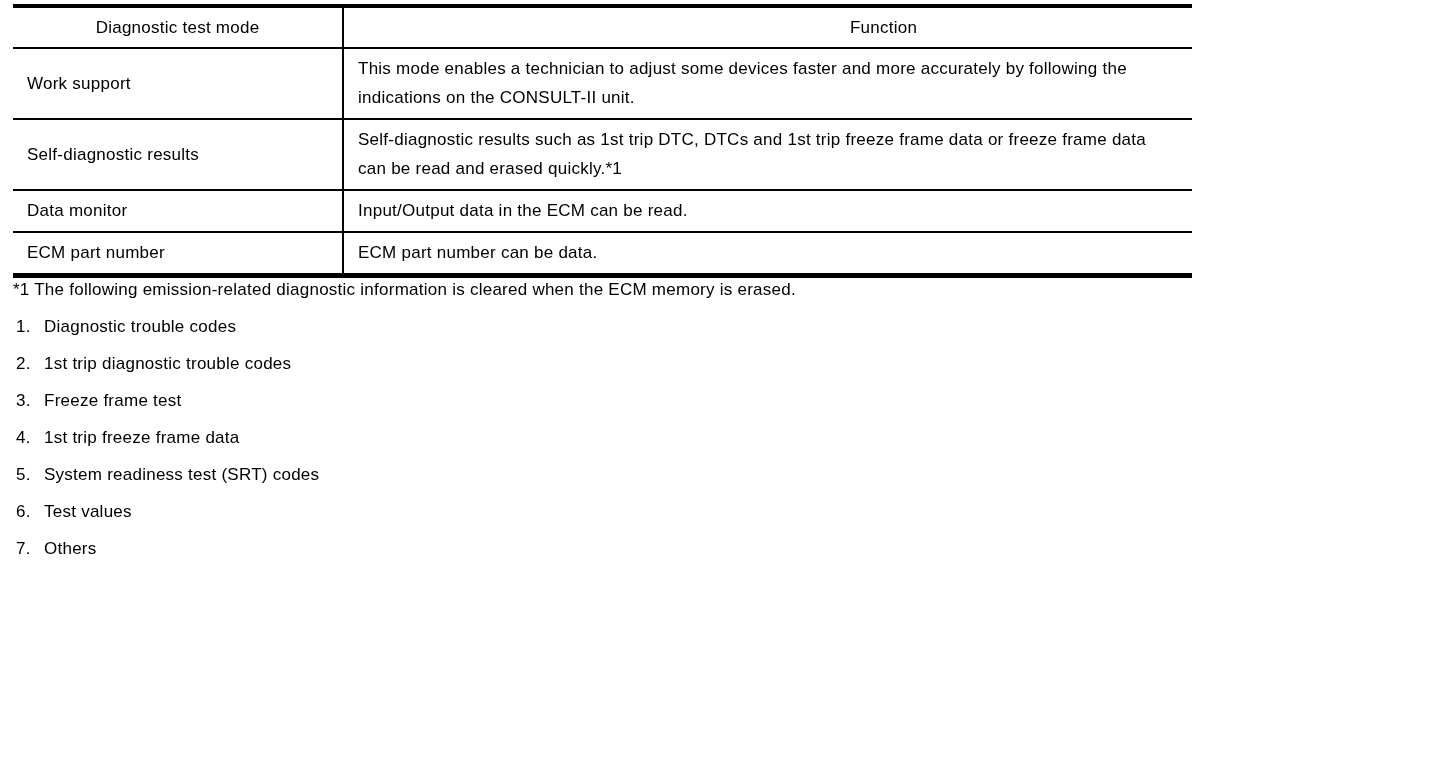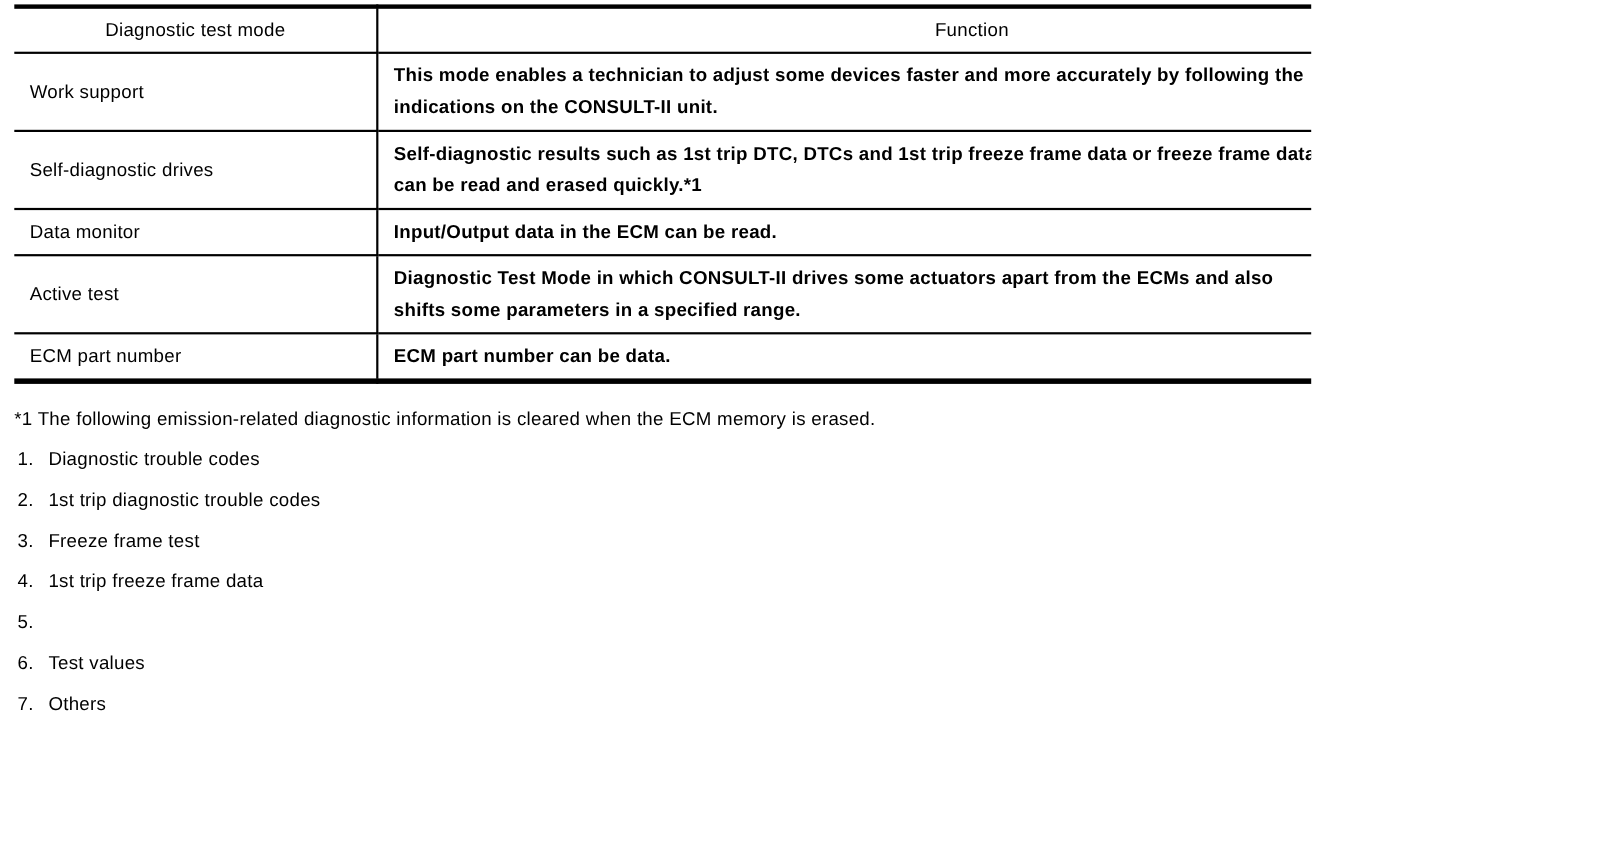--- a/index.html
+++ b/index.html
@@ -40,24 +40,23 @@
     border-right: 2px solid #000;
   }
   table.diag-table th {
     font-weight: normal;
     text-align: center;
     padding-top: 5px;
     padding-bottom: 5px;
   }
   td.func-cell {
     white-space: pre-line;
-    font-weight: bold;
   }
   .footnote {
-    margin-top: 22px;
+    margin-top: 2px;
   }
   .footnote-note {
     line-height: 20px;
     margin: 0;
   }
   .footnote-list {
     margin: 0;
     padding: 0 0 0 3px;
     list-style: none;
   }
@@ -87,32 +86,27 @@
         <th>Function</th>
       </tr>
     </thead>
     <tbody>
       <tr>
         <td class="mode-cell">Work support</td>
         <td class="func-cell">This mode enables a technician to adjust some devices faster and more accurately by following the
 indications on the CONSULT-II unit.</td>
       </tr>
       <tr>
-        <td class="mode-cell">Self-diagnostic drives</td>
+        <td class="mode-cell">Self-diagnostic results</td>
         <td class="func-cell">Self-diagnostic results such as 1st trip DTC, DTCs and 1st trip freeze frame data or freeze frame data
 can be read and erased quickly.*1</td>
       </tr>
       <tr>
         <td class="mode-cell">Data monitor</td>
         <td class="func-cell">Input/Output data in the ECM can be read.</td>
-      </tr>
-      <tr>
-        <td class="mode-cell">Active test</td>
-        <td class="func-cell">Diagnostic Test Mode in which CONSULT-II drives some actuators apart from the ECMs and also
-shifts some parameters in a specified range.</td>
       </tr>
       <tr>
         <td class="mode-cell">ECM part number</td>
         <td class="func-cell">ECM part number can be data.</td>
       </tr>
     </tbody>
   </table>
 
   <div class="footnote">
     <p class="footnote-note">*1 The following emission-related diagnostic information is cleared when the ECM memory is erased.</p>
@@ -128,20 +122,21 @@
       <li class="footnote-item">
         <span class="num">3.</span>
         <span class="txt">Freeze frame test</span>
       </li>
       <li class="footnote-item">
         <span class="num">4.</span>
         <span class="txt">1st trip freeze frame data</span>
       </li>
       <li class="footnote-item">
         <span class="num">5.</span>
+        <span class="txt">System readiness test (SRT) codes</span>
       </li>
       <li class="footnote-item">
         <span class="num">6.</span>
         <span class="txt">Test values</span>
       </li>
       <li class="footnote-item">
         <span class="num">7.</span>
         <span class="txt">Others</span>
       </li>
     </ul>

